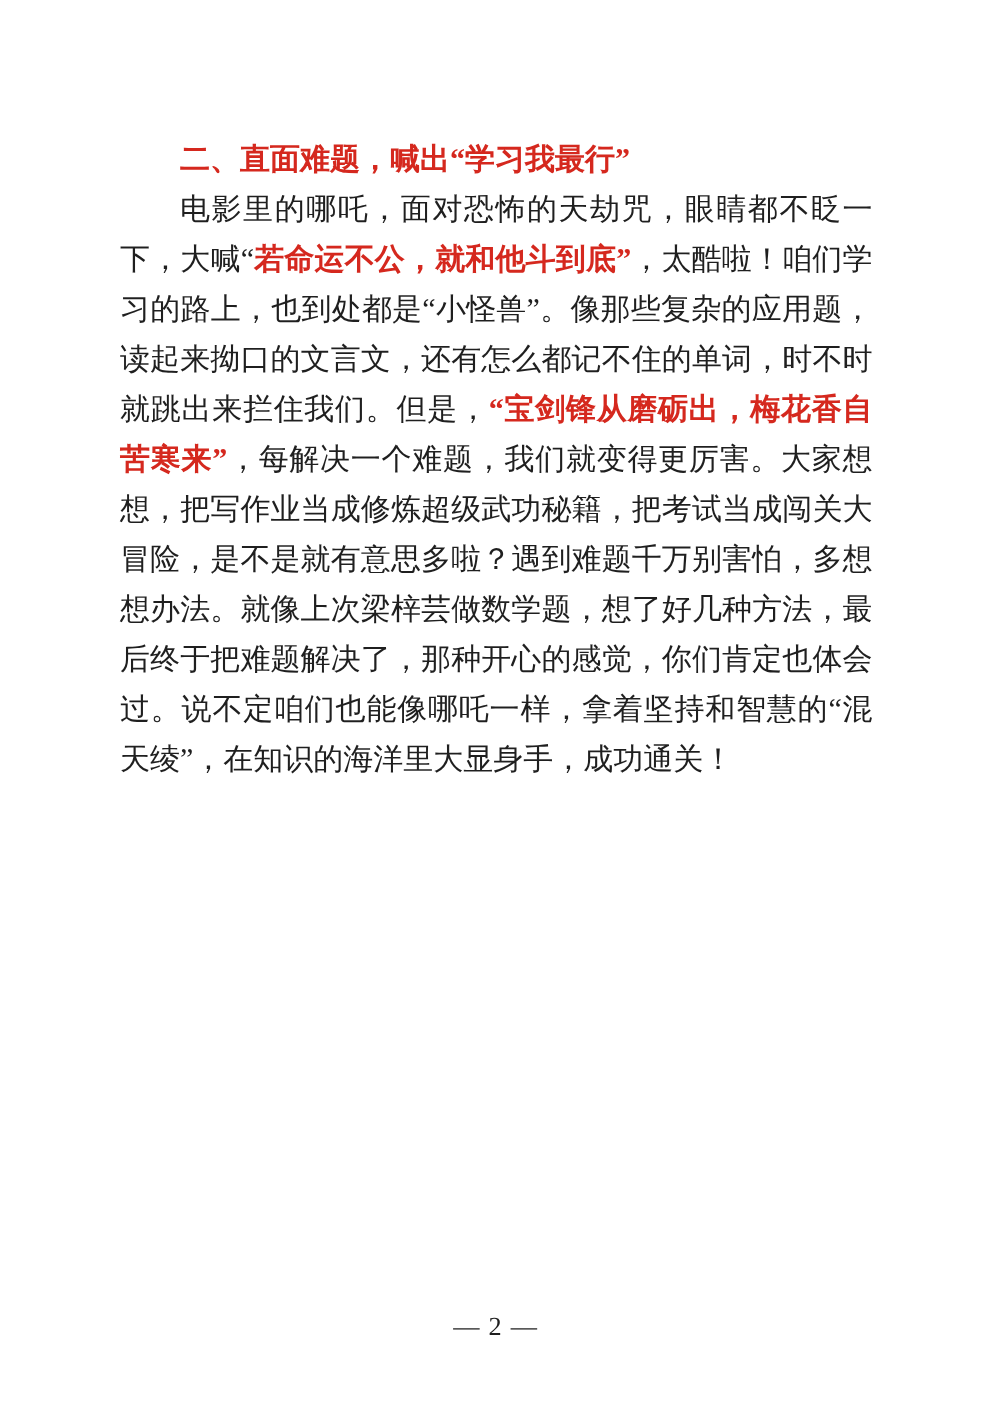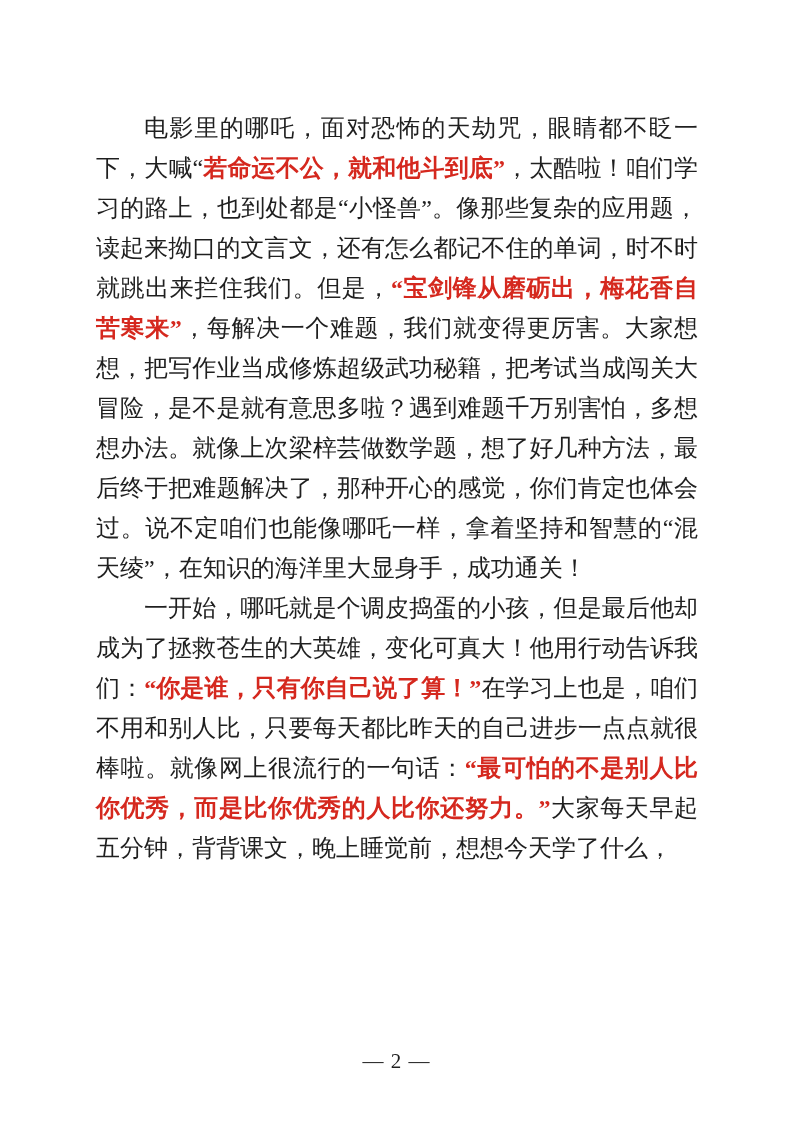--- a/index.html
+++ b/index.html
@@ -53,17 +53,17 @@
     font-size: 21px;
     line-height: 30px;
     letter-spacing: 1px;
   }
 </style>
 </head>
 <body>
 
 <div class="page">
   <div class="document-body">
+      <p class="para heading"><span class="seg red">二、直面难题，喊出“学习我最行”</span></p>
       <p class="para body"><span class="seg">电影里的哪吒，面对恐怖的天劫咒，眼睛都不眨一下，大喊“</span><span class="seg red">若命运不公，就和他斗到底”</span><span class="seg">，太酷啦！咱们学习的路上，也到处都是“小怪兽”。像那些复杂的应用题，读起来拗口的文言文，还有怎么都记不住的单词，时不时就跳出来拦住我们。但是，</span><span class="seg red">“宝剑锋从磨砺出，梅花香自苦寒来”</span><span class="seg">，每解决一个难题，我们就变得更厉害。大家想想，把写作业当成修炼超级武功秘籍，把考试当成闯关大冒险，是不是就有意思多啦？遇到难题千万别害怕，多想想办法。就像上次梁梓芸做数学题，想了好几种方法，最后终于把难题解决了，那种开心的感觉，你们肯定也体会过。说不定咱们也能像哪吒一样，拿着坚持和智慧的“混天绫”，在知识的海洋里大显身手，成功通关！</span></p>
-      <p class="para body"><span class="seg">一开始，哪吒就是个调皮捣蛋的小孩，但是最后他却成为了拯救苍生的大英雄，变化可真大！他用行动告诉我们：</span><span class="seg red">“你是谁，只有你自己说了算！”</span><span class="seg">在学习上也是，咱们不用和别人比，只要每天都比昨天的自己进步一点点就很棒啦。就像网上很流行的一句话：</span><span class="seg red">“最可怕的不是别人比你优秀，而是比你优秀的人比你还努力。”</span><span class="seg">大家每天早起五分钟，背背课文，晚上睡觉前，想想今天学了什么，</span></p>
     </div>
   <div class="page-number">— 2 —</div>
 </div>
 
 </body></html>

